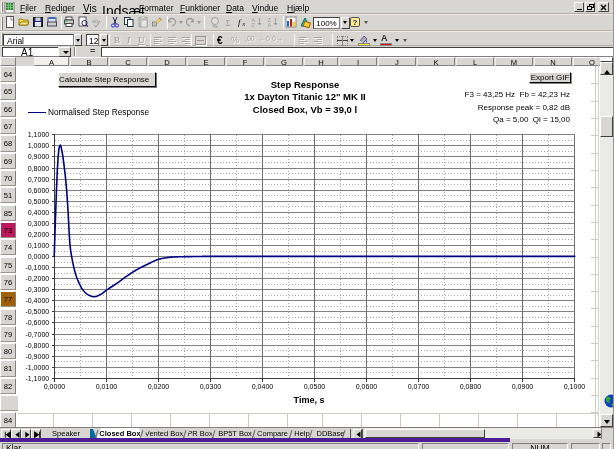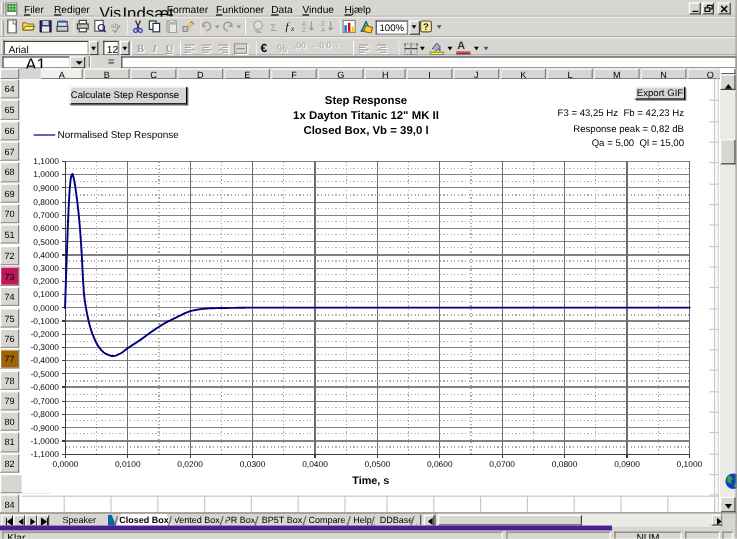--- a/index.html
+++ b/index.html
@@ -9,21 +9,21 @@
 
 <div class="abs" style="left:0;top:0;width:614px;height:14px;background:#d7d6d2;border-bottom:1px solid #b5b1a9;">
   <div class="abs" style="left:1px;top:2px;width:2px;height:10px;border-left:1px solid #fff;border-right:1px solid #848078;"></div>
   <svg class="abs" style="left:4px;top:2px;" width="11" height="11" viewBox="0 0 11 11">
         <rect x="1" y="0" width="9" height="11" fill="#fff" stroke="#777"></rect>
         <rect x="2" y="1" width="7" height="7" fill="#2e7d32"></rect>
         <path d="M2 3.3 h7 M2 5.6 h7 M4.3 1 v7 M6.6 1 v7" stroke="#8fd98f" stroke-width=".8"></path>
       </svg>
   <div style="position:absolute;left:20px;top:2.5px;font-size:8.5px;color:#000;"><u>F</u>iler</div>
       <div style="position:absolute;left:45px;top:2.5px;font-size:8.5px;color:#000;"><u>R</u>ediger</div>
-      <div style="position:absolute;left:83px;top:2.5px;font-size:13px;color:#000;"><u>V</u>is</div>
+      <div style="position:absolute;left:83px;top:2.5px;font-size:10px;color:#000;"><u>V</u>is</div>
       <div style="position:absolute;left:102px;top:2.5px;font-size:14px;color:#000;"><u>I</u>ndsæt</div>
       <div style="position:absolute;left:139px;top:2.5px;font-size:8.5px;color:#000;"><u>F</u>ormater</div>
       <div style="position:absolute;left:180px;top:2.5px;font-size:8.5px;color:#000;"><u>F</u>unktioner</div>
       <div style="position:absolute;left:226px;top:2.5px;font-size:8.5px;color:#000;"><u>D</u>ata</div>
       <div style="position:absolute;left:252px;top:2.5px;font-size:8.5px;color:#000;"><u>V</u>indue</div>
       <div style="position:absolute;left:287px;top:2.5px;font-size:8.5px;color:#000;"><u>H</u>jælp</div>
   <div class="abs" style="position:absolute;left:574px;top:2px;width:10px;height:10px;border-top:1px solid #fff;border-left:1px solid #fff;border-right:1px solid #404040;border-bottom:1px solid #404040;background:#d7d6d2;">
         <div class="abs" style="left:1.5px;top:5.5px;width:5px;height:1.6px;background:#000;"></div>
       </div>
   <div class="abs" style="position:absolute;left:585px;top:2px;width:10px;height:10px;border-top:1px solid #fff;border-left:1px solid #fff;border-right:1px solid #404040;border-bottom:1px solid #404040;background:#d7d6d2;">
@@ -211,21 +211,21 @@
       <div style="position:absolute;left:403px;top:7px;width:0;height:0;border:2.5px solid transparent;border-top:3px solid #555;"></div>
       <div style="position:absolute;left:109px;top:2px;width:1px;height:12px;background:#9b978f;border-right:1px solid #fff;"></div>
       <div style="position:absolute;left:149.5px;top:2px;width:1px;height:12px;background:#9b978f;border-right:1px solid #fff;"></div>
       <div style="position:absolute;left:191px;top:2px;width:1px;height:12px;background:#9b978f;border-right:1px solid #fff;"></div>
       <div style="position:absolute;left:212.5px;top:2px;width:1px;height:12px;background:#9b978f;border-right:1px solid #fff;"></div>
       <div style="position:absolute;left:293.5px;top:2px;width:1px;height:12px;background:#9b978f;border-right:1px solid #fff;"></div>
       <div style="position:absolute;left:331.5px;top:2px;width:1px;height:12px;background:#9b978f;border-right:1px solid #fff;"></div>
 </div>
 
 <div class="abs" style="left:0;top:46px;width:614px;height:11px;background:#d7d6d2;">
-  <div class="abs" style="left:2px;top:0.5px;width:57px;height:10px;background:#fff;border:1px solid #808080;border-top-color:#404040;border-left-color:#404040;font-size:14px;line-height:10px;padding-left:18px;">A1</div>
+  <div class="abs" style="left:2px;top:0.5px;width:57px;height:10px;background:#fff;border:1px solid #808080;border-top-color:#404040;border-left-color:#404040;font-size:10px;line-height:10px;padding-left:18px;">A1</div>
   <div class="abs" style="position:absolute;left:58px;top:0.5px;width:13px;height:10px;border-top:1px solid #fff;border-left:1px solid #fff;border-right:1px solid #404040;border-bottom:1px solid #404040;background:#d7d6d2;">
         <div class="abs" style="left:3.5px;top:3.5px;width:0;height:0;border:3px solid transparent;border-top:3.5px solid #000;"></div>
       </div>
   <div class="abs" style="left:74px;top:1px;width:2px;height:9px;border-left:1px solid #848078;border-right:1px solid #fff;"></div>
   <div class="abs" style="left:90px;top:0px;font-size:9px;font-weight:bold;color:#444;">=</div>
   <div class="abs" style="left:101px;top:0.5px;width:513px;height:10px;background:#fff;border:1px solid #808080;border-top-color:#404040;border-left-color:#404040;"></div>
 </div>
 
 <div class="abs" style="left:0;top:57px;width:600px;height:9px;background:#d7d6d2;">
   <div class="abs" style="left:0;top:0;width:16px;height:9px;background:#d7d6d2;border-top:1px solid #fff;border-left:1px solid #fff;border-right:1px solid #808080;border-bottom:1px solid #808080;"></div>
@@ -250,21 +250,21 @@
 
 <div class="abs" style="left:0;top:66px;width:600px;height:361px;background:#fff;overflow:hidden;">
   <div style="position:absolute;left:0;top:0.0px;width:16px;height:16.3px;background:#d7d6d2;border-top:1px solid #fff;border-left:1px solid #fff;border-right:1px solid #808080;border-bottom:1px solid #9a968e;text-align:center;font-size:7.6px;line-height:15px;color:#000;">64</div>
       <div style="position:absolute;left:0;top:17.3px;width:16px;height:16.3px;background:#d7d6d2;border-top:1px solid #fff;border-left:1px solid #fff;border-right:1px solid #808080;border-bottom:1px solid #9a968e;text-align:center;font-size:7.6px;line-height:15px;color:#000;">65</div>
       <div style="position:absolute;left:0;top:34.6px;width:16px;height:16.3px;background:#d7d6d2;border-top:1px solid #fff;border-left:1px solid #fff;border-right:1px solid #808080;border-bottom:1px solid #9a968e;text-align:center;font-size:7.6px;line-height:15px;color:#000;">66</div>
       <div style="position:absolute;left:0;top:52.0px;width:16px;height:16.3px;background:#d7d6d2;border-top:1px solid #fff;border-left:1px solid #fff;border-right:1px solid #808080;border-bottom:1px solid #9a968e;text-align:center;font-size:7.6px;line-height:15px;color:#000;">67</div>
       <div style="position:absolute;left:0;top:69.3px;width:16px;height:16.3px;background:#d7d6d2;border-top:1px solid #fff;border-left:1px solid #fff;border-right:1px solid #808080;border-bottom:1px solid #9a968e;text-align:center;font-size:7.6px;line-height:15px;color:#000;">68</div>
       <div style="position:absolute;left:0;top:86.6px;width:16px;height:16.3px;background:#d7d6d2;border-top:1px solid #fff;border-left:1px solid #fff;border-right:1px solid #808080;border-bottom:1px solid #9a968e;text-align:center;font-size:7.6px;line-height:15px;color:#000;">69</div>
       <div style="position:absolute;left:0;top:103.9px;width:16px;height:16.3px;background:#d7d6d2;border-top:1px solid #fff;border-left:1px solid #fff;border-right:1px solid #808080;border-bottom:1px solid #9a968e;text-align:center;font-size:7.6px;line-height:15px;color:#000;">70</div>
       <div style="position:absolute;left:0;top:121.2px;width:16px;height:16.3px;background:#d7d6d2;border-top:1px solid #fff;border-left:1px solid #fff;border-right:1px solid #808080;border-bottom:1px solid #9a968e;text-align:center;font-size:7.6px;line-height:15px;color:#000;">51</div>
-      <div style="position:absolute;left:0;top:138.6px;width:16px;height:16.3px;background:#d7d6d2;border-top:1px solid #fff;border-left:1px solid #fff;border-right:1px solid #808080;border-bottom:1px solid #9a968e;text-align:center;font-size:7.6px;line-height:15px;color:#000;">72</div>
+      <div style="position:absolute;left:0;top:138.6px;width:16px;height:16.3px;background:#d7d6d2;border-top:1px solid #fff;border-left:1px solid #fff;border-right:1px solid #808080;border-bottom:1px solid #9a968e;text-align:center;font-size:7.6px;line-height:15px;color:#000;">85</div>
       <div style="position:absolute;left:0;top:155.9px;width:16px;height:16.3px;background:#be185d;border-top:1px solid #fff;border-left:1px solid #fff;border-right:1px solid #808080;border-bottom:1px solid #9a968e;text-align:center;font-size:7.6px;line-height:15px;color:#000;">73</div>
       <div style="position:absolute;left:0;top:173.2px;width:16px;height:16.3px;background:#d7d6d2;border-top:1px solid #fff;border-left:1px solid #fff;border-right:1px solid #808080;border-bottom:1px solid #9a968e;text-align:center;font-size:7.6px;line-height:15px;color:#000;">74</div>
       <div style="position:absolute;left:0;top:190.5px;width:16px;height:16.3px;background:#d7d6d2;border-top:1px solid #fff;border-left:1px solid #fff;border-right:1px solid #808080;border-bottom:1px solid #9a968e;text-align:center;font-size:7.6px;line-height:15px;color:#000;">75</div>
       <div style="position:absolute;left:0;top:207.8px;width:16px;height:16.3px;background:#d7d6d2;border-top:1px solid #fff;border-left:1px solid #fff;border-right:1px solid #808080;border-bottom:1px solid #9a968e;text-align:center;font-size:7.6px;line-height:15px;color:#000;">76</div>
       <div style="position:absolute;left:0;top:225.2px;width:16px;height:16.3px;background:#a16207;border-top:1px solid #fff;border-left:1px solid #fff;border-right:1px solid #808080;border-bottom:1px solid #9a968e;text-align:center;font-size:7.6px;line-height:15px;color:#000;">77</div>
       <div style="position:absolute;left:0;top:242.5px;width:16px;height:16.3px;background:#d7d6d2;border-top:1px solid #fff;border-left:1px solid #fff;border-right:1px solid #808080;border-bottom:1px solid #9a968e;text-align:center;font-size:7.6px;line-height:15px;color:#000;">78</div>
       <div style="position:absolute;left:0;top:259.8px;width:16px;height:16.3px;background:#d7d6d2;border-top:1px solid #fff;border-left:1px solid #fff;border-right:1px solid #808080;border-bottom:1px solid #9a968e;text-align:center;font-size:7.6px;line-height:15px;color:#000;">79</div>
       <div style="position:absolute;left:0;top:277.1px;width:16px;height:16.3px;background:#d7d6d2;border-top:1px solid #fff;border-left:1px solid #fff;border-right:1px solid #808080;border-bottom:1px solid #9a968e;text-align:center;font-size:7.6px;line-height:15px;color:#000;">80</div>
       <div style="position:absolute;left:0;top:294.4px;width:16px;height:16.3px;background:#d7d6d2;border-top:1px solid #fff;border-left:1px solid #fff;border-right:1px solid #808080;border-bottom:1px solid #9a968e;text-align:center;font-size:7.6px;line-height:15px;color:#000;">81</div>
       <div style="position:absolute;left:0;top:311.8px;width:16px;height:16.3px;background:#d7d6d2;border-top:1px solid #fff;border-left:1px solid #fff;border-right:1px solid #808080;border-bottom:1px solid #9a968e;text-align:center;font-size:7.6px;line-height:15px;color:#000;">82</div>

